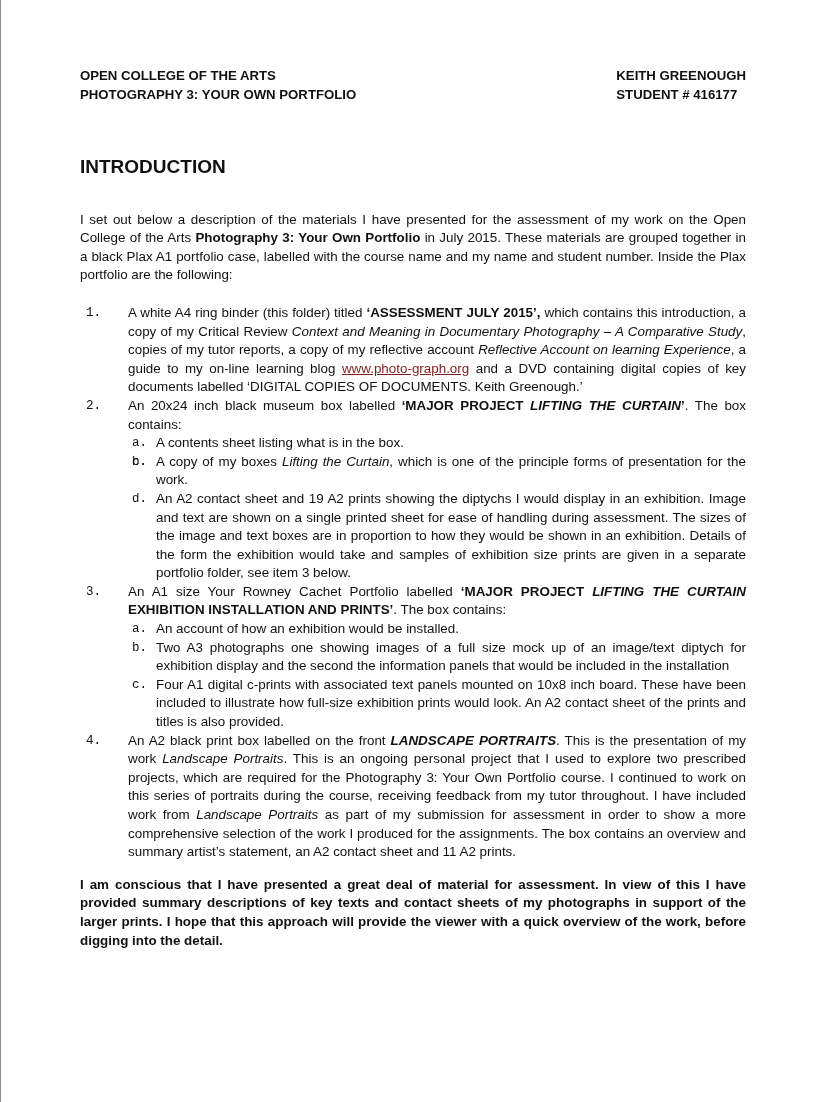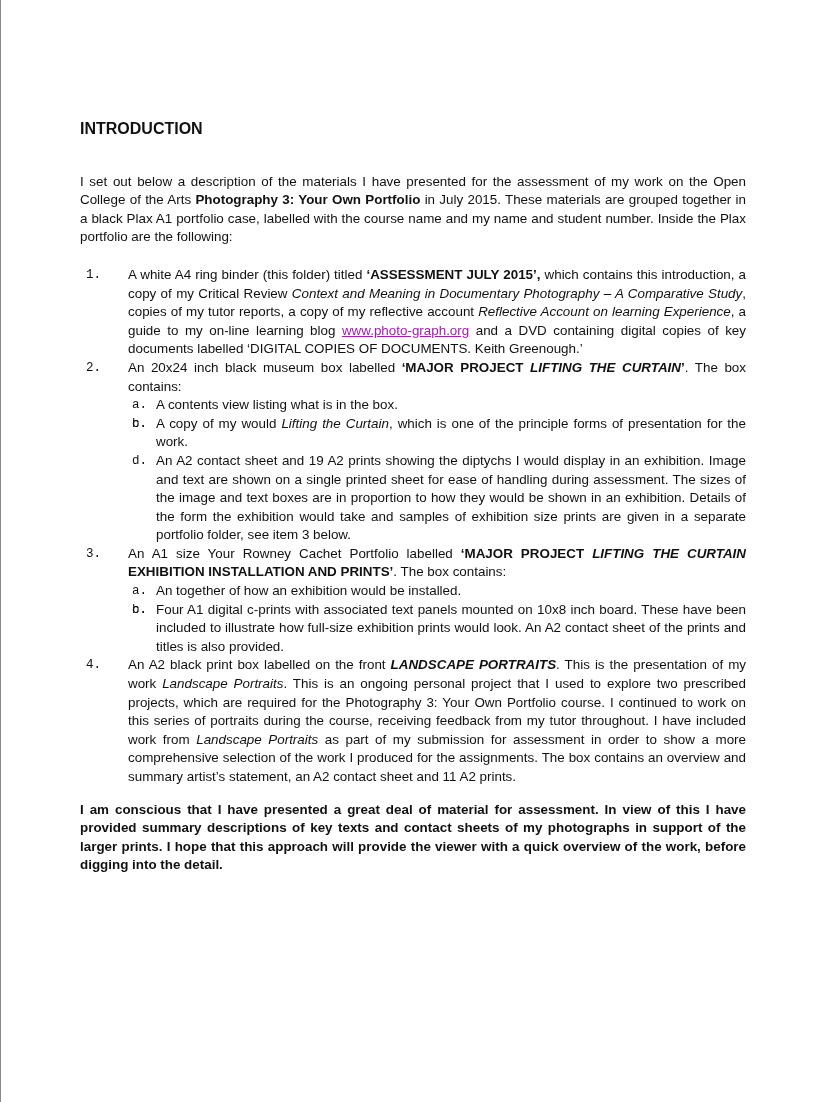--- a/index.html
+++ b/index.html
@@ -4,60 +4,70 @@
 <style>
   html, body { margin: 0; padding: 0; background: #ffffff; }
   body {
     width: 816px; height: 1102px; position: relative; overflow: hidden;
     font-family: "Liberation Sans", sans-serif; color: #111;
   }
   .page-edge { position: absolute; left: 0; top: 0; width: 1px; height: 1102px; background: #8a8a8a; }
   .page { position: absolute; left: 80px; top: 66px; width: 666px; font-size: 13.4px; line-height: 18.6px; }
   .header { display: flex; justify-content: space-between; font-weight: bold; font-size: 13.2px; line-height: 19px; }
   .header .right { text-align: left; }
-  .section-title { font-weight: bold; margin-top: 54px; font-size: 16px; }
+  .section-title { font-weight: bold; margin-top: 54px; font-size: 19px; }
   p { margin: 0; text-align: justify; }
   .intro { margin-top: 34px; }
   ol.main { list-style: none; margin: 19px 0 0 0; padding: 0; }
   ol.main > li { position: relative; padding-left: 48px; text-align: justify; }
   .num { position: absolute; left: 6px; top: 0; font-family: "Liberation Mono", monospace; font-size: 12.5px; }
   ol.sub { list-style: none; margin: 0; padding: 0; }
   ol.sub > li { position: relative; padding-left: 28px; text-align: justify; }
   .sub-num { position: absolute; left: 4px; top: 0; font-family: "Liberation Mono", monospace; font-size: 12.5px; }
   .closing { margin-top: 14px; font-weight: bold; }
-  a.link { color: #a21caf; text-decoration: underline; }
+  a.link { color: #7f1d1d; text-decoration: underline; }
   b { font-weight: bold; }
 </style>
 </head>
 <body>
 
 <div class="page-edge"></div>
 
 <div class="page">
+  <div class="header">
+    <div class="left">
+      <div>OPEN COLLEGE OF THE ARTS</div>
+      <div>PHOTOGRAPHY 3: YOUR OWN PORTFOLIO</div>
+    </div>
+    <div class="right">
+      <div>KEITH GREENOUGH</div>
+      <div>STUDENT # 416177</div>
+    </div>
+  </div>
 
   <div class="section-title">INTRODUCTION</div>
 
   <p class="intro"><span>I set out below a description of the materials I have presented for the assessment of my work on the Open College of the Arts </span><b>Photography 3: Your Own Portfolio</b><span> in July 2015. These materials are grouped together in a black Plax A1 portfolio case, labelled with the course name and my name and student number. Inside the Plax portfolio are the following:</span></p>
 
   <ol class="main">
     <li><span class="num">1.</span><span>A white A4 ring binder (this folder) titled </span><b>‘ASSESSMENT JULY 2015’,</b><span> which contains this introduction, a copy of my Critical Review </span><i>Context and Meaning in Documentary Photography – A Comparative Study</i><span>, copies of my tutor reports, a copy of my reflective account </span><i>Reflective Account on learning Experience</i><span>, a guide to my on-line learning blog </span><a class="link">www.photo-graph.org</a><span> and a DVD containing digital copies of key documents labelled ‘DIGITAL COPIES OF DOCUMENTS. Keith Greenough.’</span></li>
 
     <li><span class="num">2.</span><span>An 20x24 inch black museum box labelled </span><b>‘MAJOR PROJECT </b><b><i>LIFTING THE CURTAIN</i></b><b>’</b><span>. The box contains:</span>
       <ol class="sub">
-        <li><span class="sub-num">a.</span><span>A contents view listing what is in the box.</span></li>
+        <li><span class="sub-num">a.</span><span>A contents sheet listing what is in the box.</span></li>
         <li><span class="sub-num">b.</span></li>
-        <li><span class="sub-num">c.</span><span>A copy of my would </span><i>Lifting the Curtain</i><span>, which is one of the principle forms of presentation for the work.</span></li>
+        <li><span class="sub-num">c.</span><span>A copy of my boxes </span><i>Lifting the Curtain</i><span>, which is one of the principle forms of presentation for the work.</span></li>
         <li><span class="sub-num">d.</span><span>An A2 contact sheet and 19 A2 prints showing the diptychs I would display in an exhibition. Image and text are shown on a single printed sheet for ease of handling during assessment. The sizes of the image and text boxes are in proportion to how they would be shown in an exhibition. Details of the form the exhibition would take and samples of exhibition size prints are given in a separate portfolio folder, see item 3 below.</span></li>
       </ol>
     </li>
 
     <li><span class="num">3.</span><span>An A1 size Your Rowney Cachet Portfolio labelled </span><b>‘MAJOR PROJECT </b><b><i>LIFTING THE CURTAIN</i></b><b> EXHIBITION INSTALLATION AND PRINTS’</b><span>. The box contains:</span>
       <ol class="sub">
-        <li><span class="sub-num">a.</span><span>An together of how an exhibition would be installed.</span></li>
-        <li><span class="sub-num">b.</span></li>
+        <li><span class="sub-num">a.</span><span>An account of how an exhibition would be installed.</span></li>
+        <li><span class="sub-num">b.</span><span>Two A3 photographs one showing images of a full size mock up of an image/text diptych for exhibition display and the second the information panels that would be included in the installation</span></li>
         <li><span class="sub-num">c.</span><span>Four A1 digital c-prints with associated text panels mounted on 10x8 inch board. These have been included to illustrate how full-size exhibition prints would look. An A2 contact sheet of the prints and titles is also provided.</span></li>
       </ol>
     </li>
 
     <li><span class="num">4.</span><span>An A2 black print box labelled on the front </span><b><i>LANDSCAPE PORTRAITS</i></b><span>. This is the presentation of my work </span><i>Landscape Portraits</i><span>. This is an ongoing personal project that I used to explore two prescribed projects, which are required for the Photography 3: Your Own Portfolio course. I continued to work on this series of portraits during the course, receiving feedback from my tutor throughout. I have included work from </span><i>Landscape Portraits</i><span> as part of my submission for assessment in order to show a more comprehensive selection of the work I produced for the assignments. The box contains an overview and summary artist’s statement, an A2 contact sheet and 11 A2 prints.</span></li>
   </ol>
 
   <p class="closing">I am conscious that I have presented a great deal of material for assessment. In view of this I have provided summary descriptions of key texts and contact sheets of my photographs in support of the larger prints. I hope that this approach will provide the viewer with a quick overview of the work, before digging into the detail.</p>
 </div>
 

